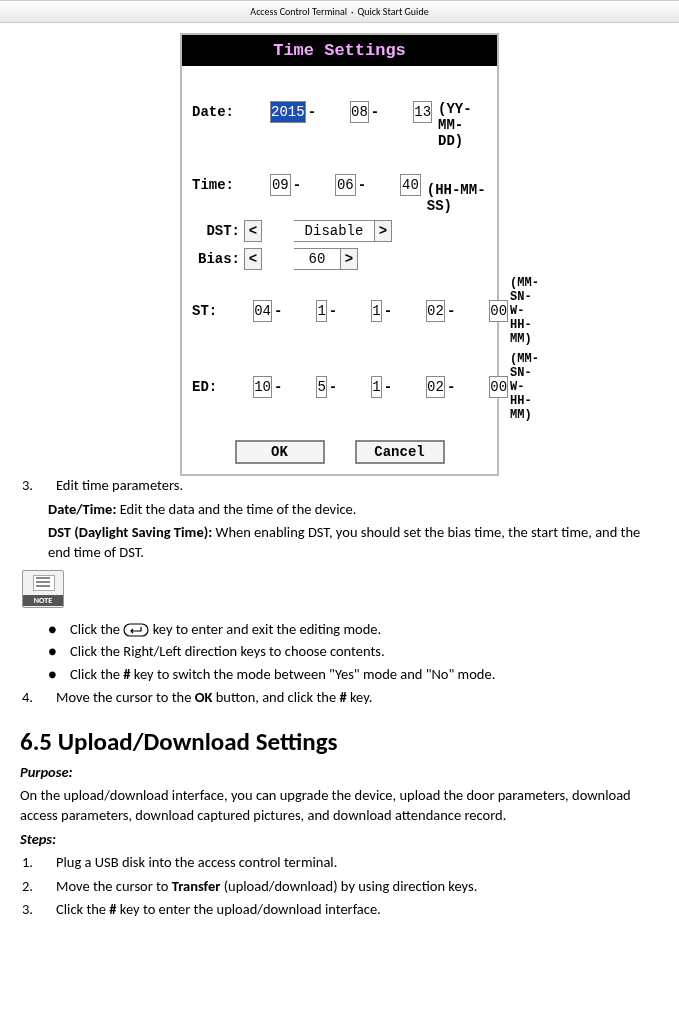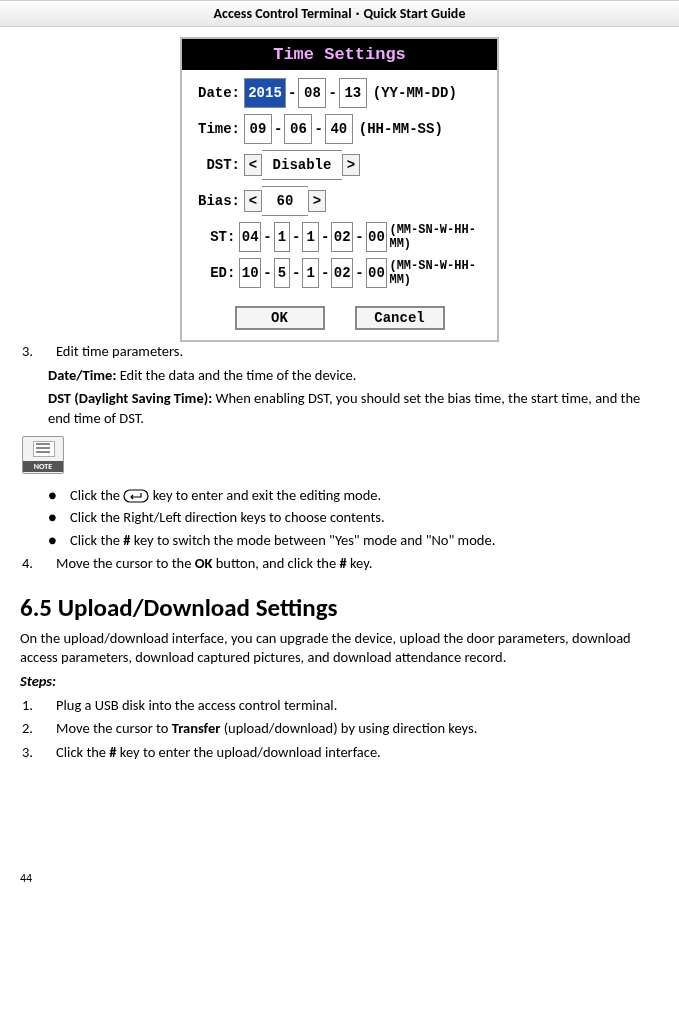--- a/index.html
+++ b/index.html
@@ -1,29 +1,29 @@
 <!DOCTYPE html>
 <html><head>
   <meta charset="utf-8">
   <style>
     * { box-sizing: border-box; margin: 0; padding: 0; }
     body { font-family: Calibri, Arial, sans-serif; font-size: 14px; color: #000; background: #fff; width: 679px; }
     .page { padding: 0 20px 0px 20px; }
-    .header-bar { background: linear-gradient(#fdfdfd,#e8e8e8); border-top:1px solid #ccc; border-bottom:1px solid #ccc; padding: 4px 0; text-align:center; font-weight:bold; font-size:14px; margin-bottom:6px;}
+    .header-bar { background: linear-gradient(#fdfdfd,#e8e8e8); border-top:1px solid #ccc; border-bottom:1px solid #ccc; padding: 4px 0; text-align:center; font-weight:normal; font-size:10px; margin-bottom:6px;}
     .header-bar .dot{margin:0 4px;}
     .fig-wrap{ text-align:center; }
     .panel{ display:inline-block; border:2px solid #bbb; background:#fff; width:319px; text-align:left; margin-top:4px;}
     .panel-title{ background:#000; color:#f0abfc; text-align:center; font-family:"Courier New", monospace; font-weight:bold; font-size:17px; padding:6px 0;}
     .panel-body{ padding:8px 10px 4px 10px; font-family:"Courier New", monospace; font-weight:bold; font-size:14px;}
     .row{ display:flex; align-items:center; margin-bottom:6px;}
     .lbl{ width:48px; text-align:right; margin-right:4px;}
-    .field{ display:inline-flex; align-items:center; justify-content:center; border:1px solid #888; height:30px; background:#fff; font-family:"Courier New",monospace; font-weight:bold;}
+    .field{ display:inline-flex; align-items:center; justify-content:center; border:1px solid #888; height:22px; background:#fff; font-family:"Courier New",monospace; font-weight:normal;margin-left:32px;}
     .field.sel{ background:#1a4fb0; color:#fff;}
     .dash{ margin:0 2px;}
-    .hint{ margin-left:6px;}
+    .hint{ margin-left:6px;margin-top:27px;}
     .step-btn{ width:18px; height:22px; border:1px solid #888; background:#f3f3f3; display:inline-flex; align-items:center; justify-content:center; font-weight:bold; cursor:pointer;}
     .footer-row{ display:flex; justify-content:center; gap:30px; padding:8px 0 10px;}
     .btn{ border:2px solid #888; background:#f5f5f5; font-family:"Courier New",monospace; font-weight:bold; padding:2px 0; width:90px; text-align:center; cursor:pointer;}
     .caption{ text-align:center; font-size:14px; margin:4px 0 6px;}
     .content{ font-size:14.5px; line-height:1.35;}
     .content p{ margin-bottom:4px;}
     .ol-item{ display:flex; margin-bottom:4px;}
     .ol-num{ width:36px; padding-left:2px;}
     .indent{ margin-left:28px;}
     .note-icon{ display:inline-block; width:42px; height:38px; border:1px solid #999; border-radius:2px; background:#f2f2f2; position:relative; margin:4px 0 6px 2px;}
@@ -149,20 +149,21 @@
       <span><span>Click the </span><span class="b">#</span><span> key to switch the mode between "Yes" mode and "No" mode.</span></span>
     </div>
   </div>
 
   <div class="ol-item">
     <span class="ol-num">4.</span>
     <span><span>Move the cursor to the </span><span class="b">OK</span><span> button, and click the </span><span class="b">#</span><span> key.</span></span>
   </div>
 
   <h2 class="section">6.5 Upload/Download Settings</h2>
+  <p class="bi">Purpose:</p>
   <p>On the upload/download interface, you can upgrade the device, upload the door parameters, download access parameters, download captured pictures, and download attendance record.</p>
   <p class="bi">Steps:</p>
 
   <div class="ol-item">
     <span class="ol-num">1.</span>
     <span>Plug a USB disk into the access control terminal.</span>
   </div>
   <div class="ol-item">
     <span class="ol-num">2.</span>
     <span><span>Move the cursor to </span><span class="b">Transfer</span><span> (upload/download) by using direction keys.</span></span>

